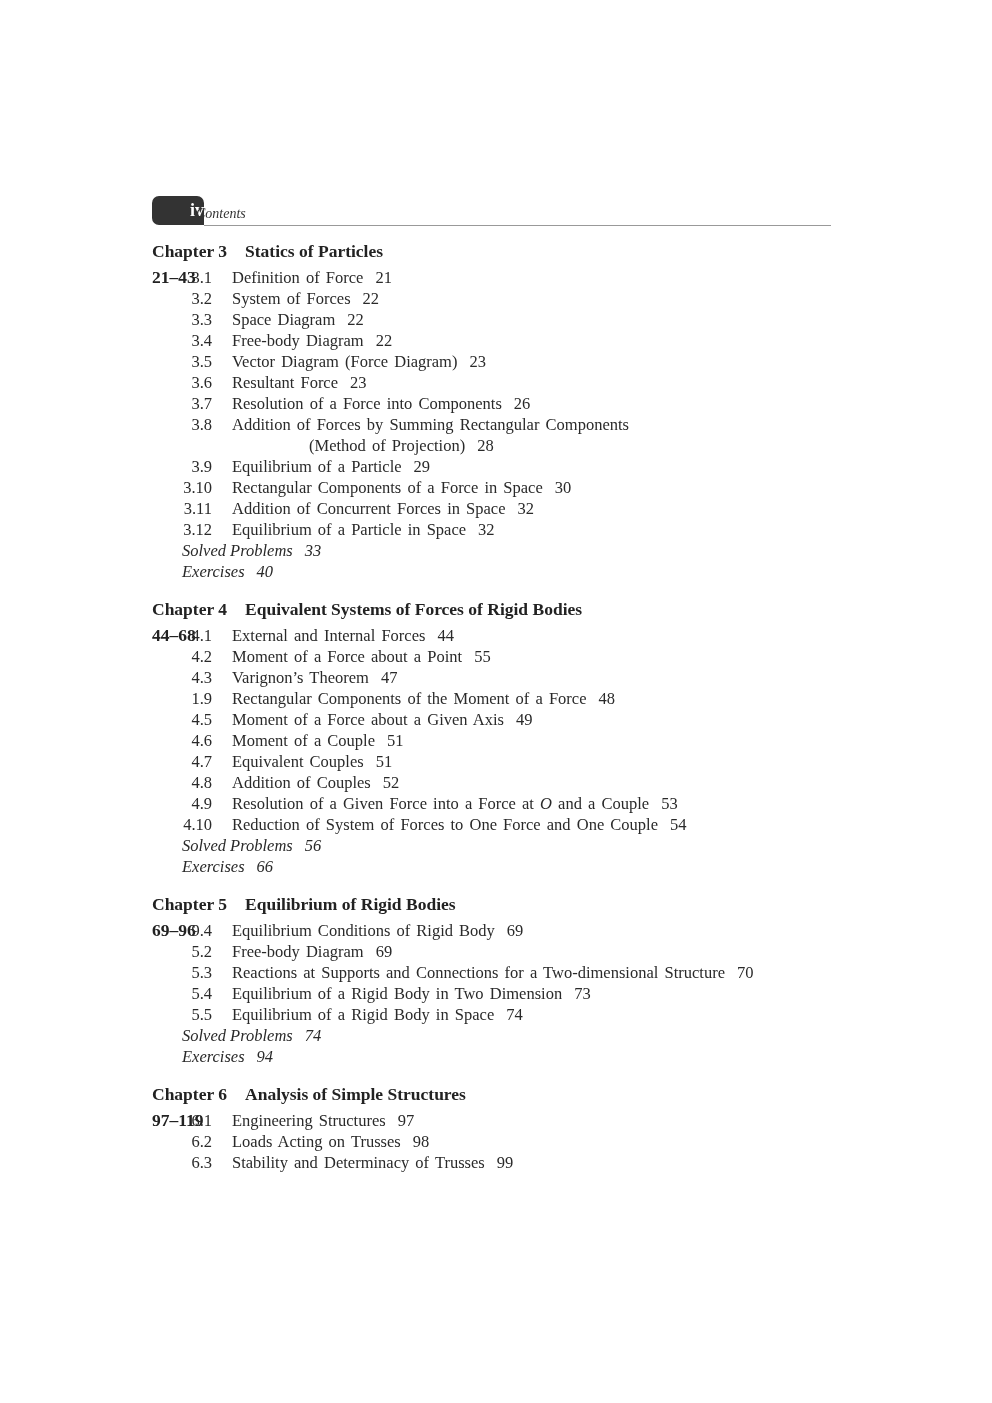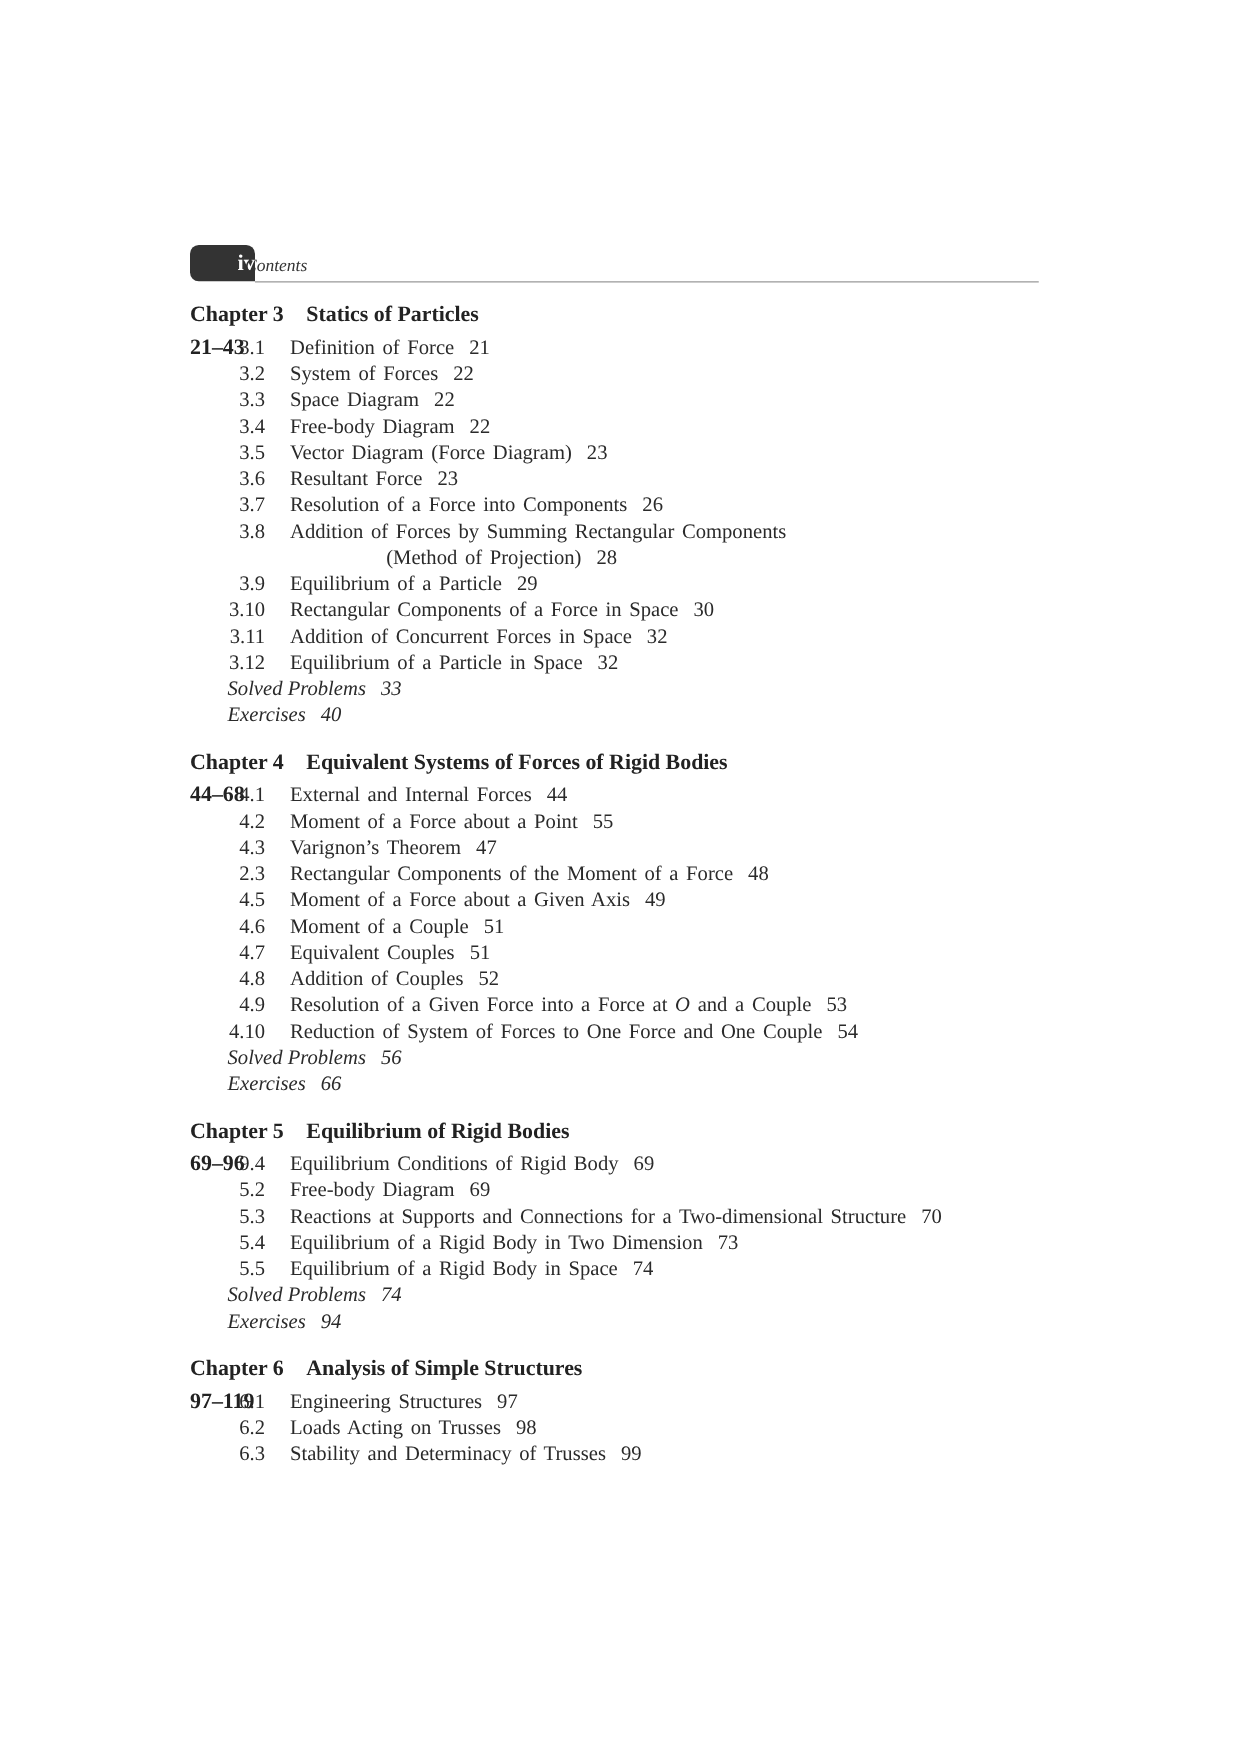--- a/index.html
+++ b/index.html
@@ -125,21 +125,21 @@
         <span class="num">4.2</span>
         <span class="title">Moment of a Force about a Point</span>
         <span class="pg">55</span>
       </div>
       <div class="entry">
         <span class="num">4.3</span>
         <span class="title">Varignon’s Theorem</span>
         <span class="pg">47</span>
       </div>
       <div class="entry">
-        <span class="num">2.3</span>
+        <span class="num">1.9</span>
         <span class="title">Rectangular Components of the Moment of a Force</span>
         <span class="pg">48</span>
       </div>
       <div class="entry">
         <span class="num">4.5</span>
         <span class="title">Moment of a Force about a Given Axis</span>
         <span class="pg">49</span>
       </div>
       <div class="entry">
         <span class="num">4.6</span>

